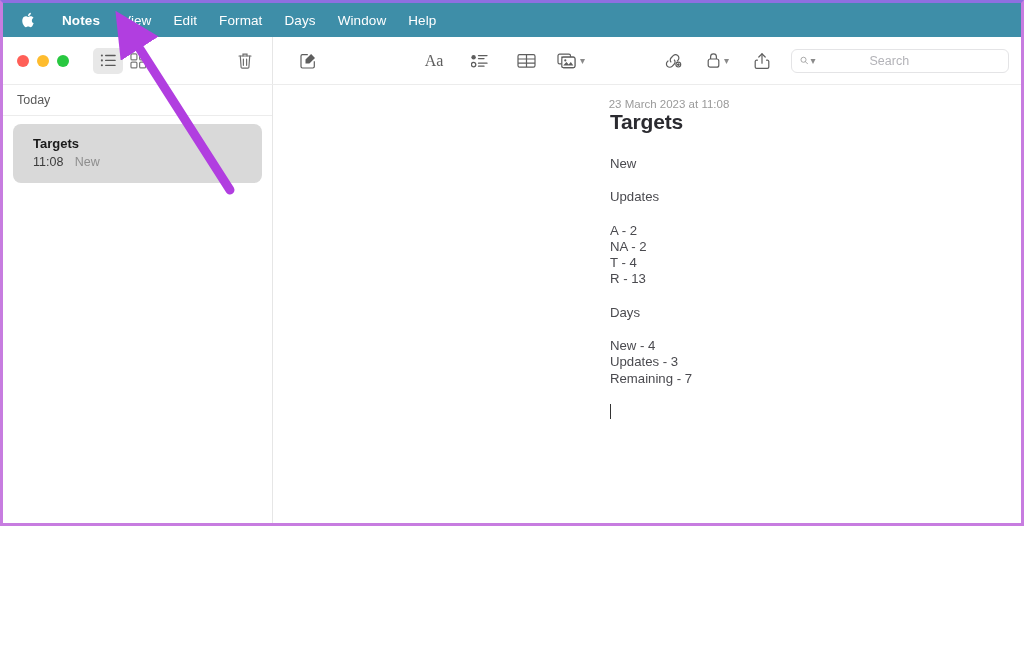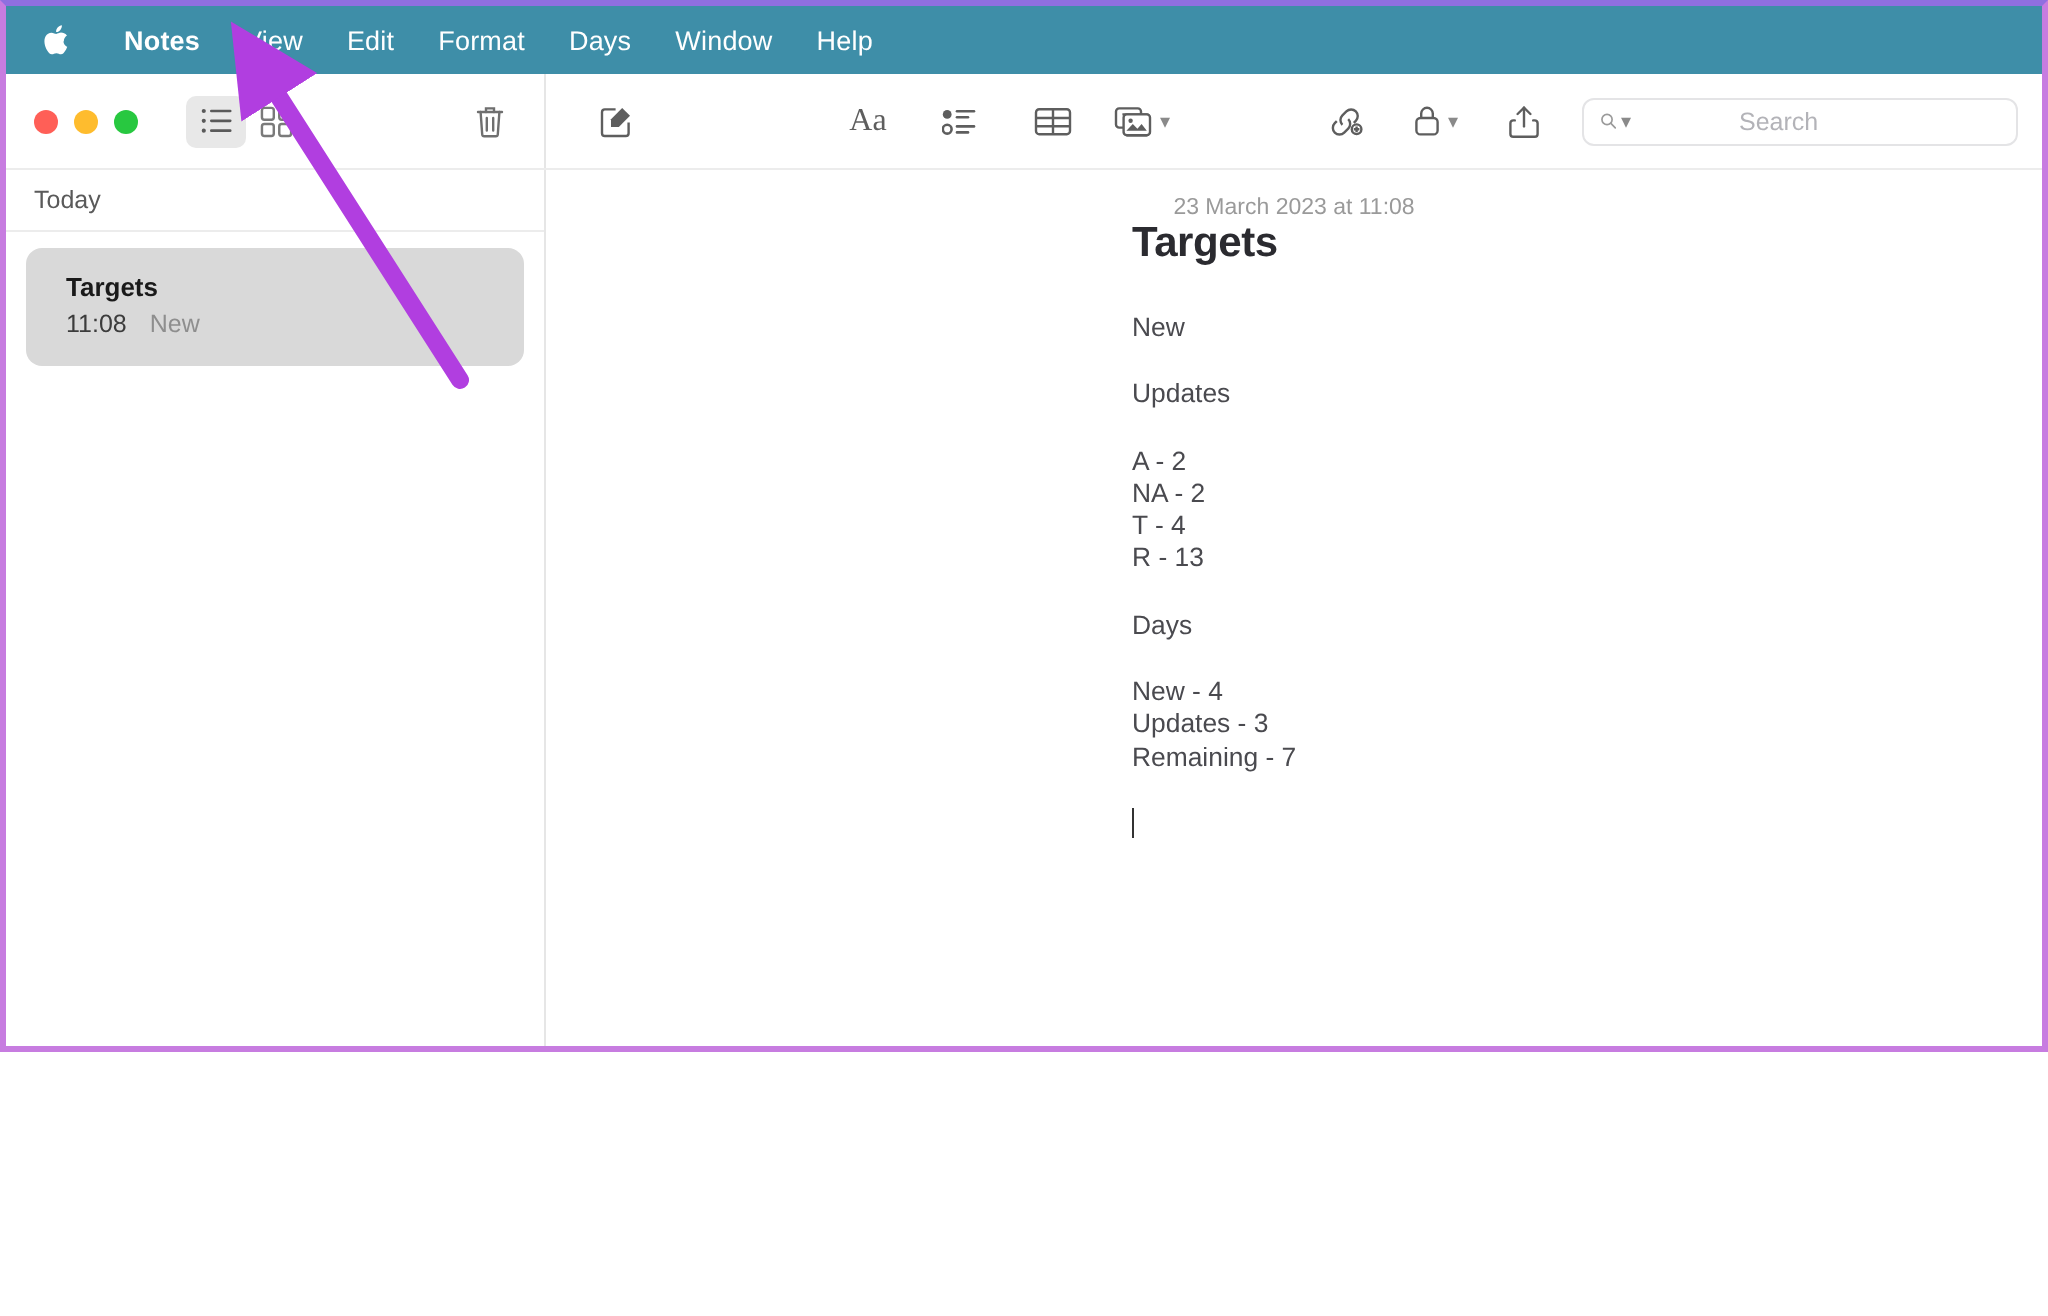--- a/index.html
+++ b/index.html
@@ -116,21 +116,21 @@
     font-size: 12.5px;
     font-family: "Liberation Sans", sans-serif;
     color: #333;
     background: transparent;
     width: 100%;
     margin-left: 48px;
   }
   .search-field input::placeholder { color: #b3b3b8; }
 
   
-  .body-split { flex: 1; display: flex; min-height: 0; }
+  .body-split { flex: 1; display: flex; min-height: 0; gap: 44px; }
 
   .sidebar {
     width: 270px;
     border-right: 1px solid #e6e6e6;
     background: #ffffff;
     display: flex;
     flex-direction: column;
     flex: 0 0 270px;
   }
   .sidebar-section-header {

